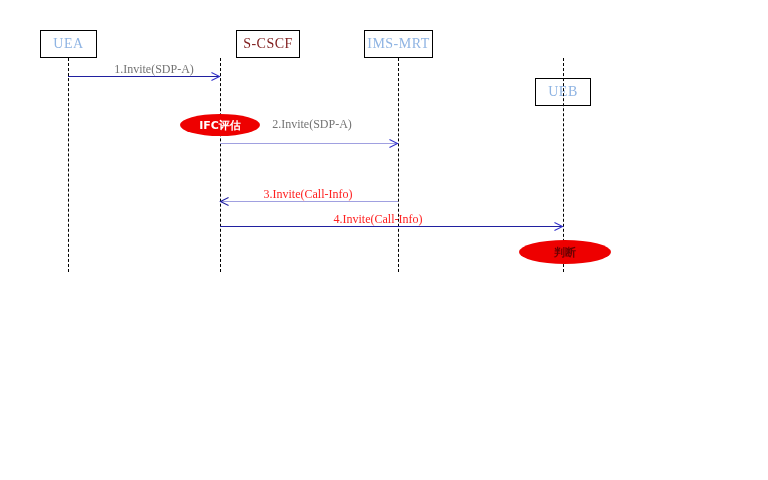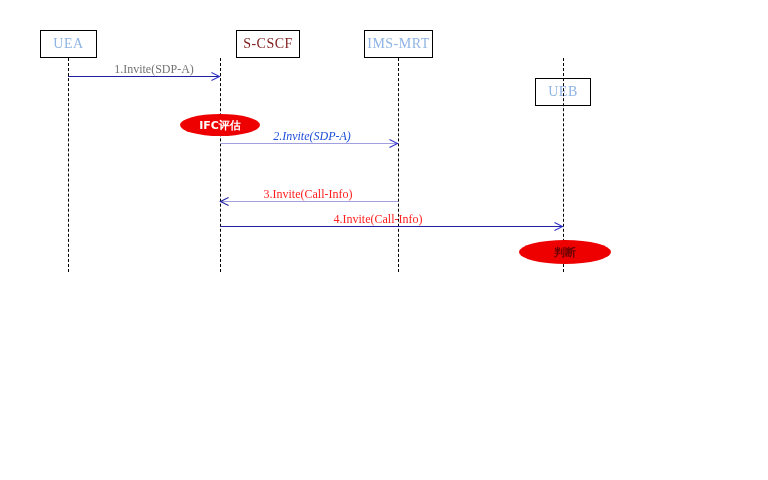--- a/index.html
+++ b/index.html
@@ -120,21 +120,21 @@
   <div class="message-label" style="left: 154px; top: 62px; color: #737373;">1.Invite(SDP-A)</div>
 
   <div class="message" style="left: 220px; top: 143px; width: 178px;">
     <div class="shaft" style="width: 178px; border-top-color: rgb(160, 160, 224);"></div>
     <div class="head" style="left: 169px;">
       <svg viewBox="0 0 10 10">
           <path d="M0.5 0.5 L9.5 5 L0.5 9.5" fill="none" stroke-width="1.2" stroke="#3333cc"></path>
         </svg>
     </div>
   </div>
-  <div class="message-label" style="left: 312px; top: 129px; color: #1d4ed8; font-style: italic;">2.Invite(SDP-A)</div>
+  <div class="message-label" style="left: 312px; top: 117px; color: #737373;">2.Invite(SDP-A)</div>
 
   <div class="message" style="left: 220px; top: 201px; width: 178px;">
     <div class="shaft" style="width: 178px; border-top-color: rgb(160, 160, 224);"></div>
     <div class="head" style="left: 0px;">
       <svg viewBox="0 0 10 10">
           <path d="M9.5 0.5 L0.5 5 L9.5 9.5" fill="none" stroke-width="1.2" stroke="#2020a0"></path>
         </svg>
     </div>
   </div>
   <div class="message-label" style="left: 308px; top: 187px; color: rgb(255, 32, 32);">3.Invite(Call-Info)</div>

